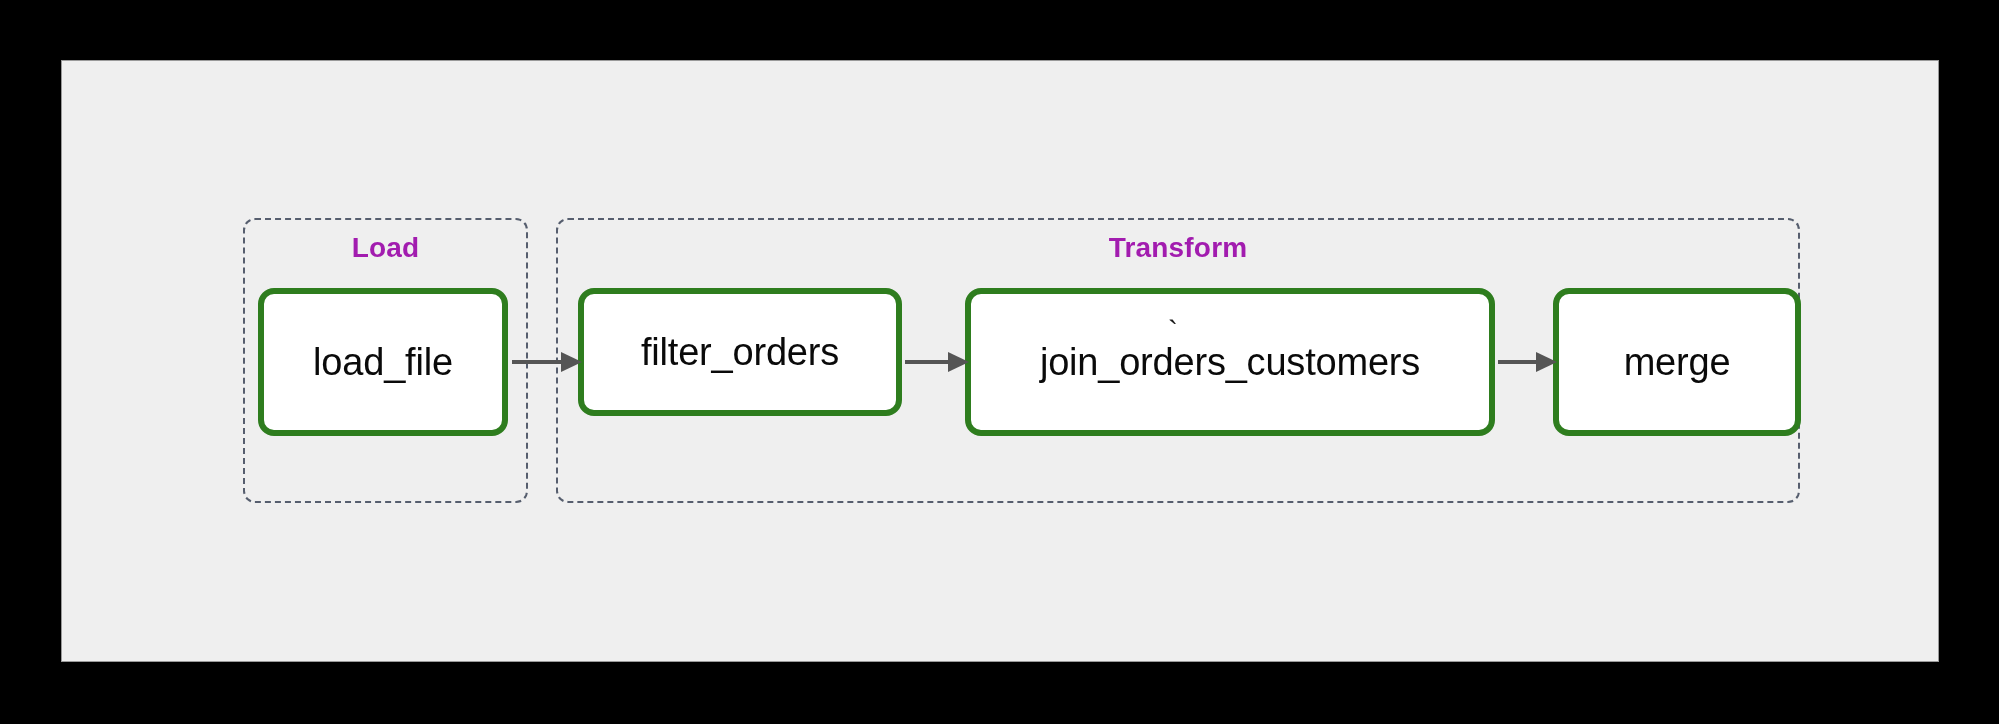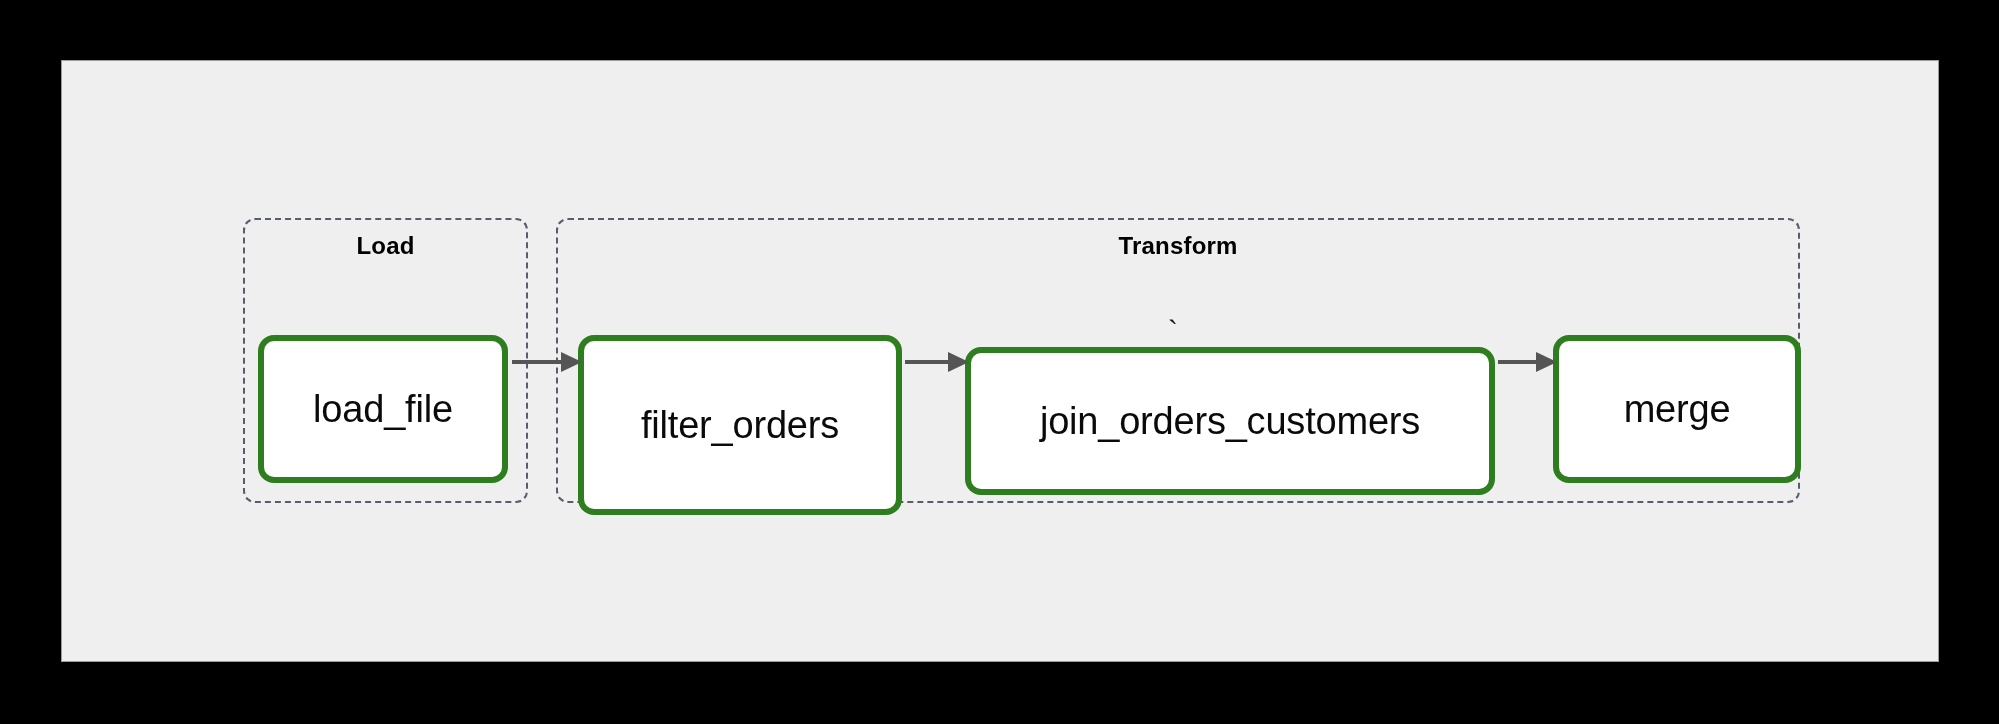--- a/index.html
+++ b/index.html
@@ -41,38 +41,37 @@
     border: 2px dashed #565E6E;
     border-radius: 12px;
     background: transparent;
   }
   .cluster-label {
     position: absolute;
     top: 12px;
     left: 0;
     width: 100%;
     text-align: center;
-    font-size: 24px;
+    font-size: 28px;
     font-weight: bold;
-    color: #000000;
+    color: #a21caf;
     letter-spacing: 0.2px;
     white-space: nowrap;
   }
 
   
   .node {
     position: absolute;
     box-sizing: border-box;
     background: #FFFFFF;
     border: 6px solid #2E7D1E;
     border-radius: 16px;
     display: flex;
     align-items: center;
     justify-content: center;
-    margin-top: 47px;
   }
   .node-label {
     font-size: 38px;
     font-weight: 400;
     color: #0a0a0a;
     white-space: nowrap;
     line-height: 1;
     letter-spacing: -0.2px;
   }
 
@@ -119,25 +118,25 @@
     </div>
 
     <div class="cluster" id="cluster-transform" style="left:494px; top:157px; width:1244px; height:285px;">
       <div class="cluster-label">Transform</div>
     </div>
 
     <div class="node" id="node-load-file" style="left:196px; top:227px; width:250px; height:148px;">
       <span class="node-label">load_file</span>
     </div>
 
-    <div class="node" id="node-filter-orders" style="left:516px; top:227px; width:324px; height:180px;">
+    <div class="node" id="node-filter-orders" style="left:516px; top:227px; width:324px; height:128px;">
       <span class="node-label">filter_orders</span>
     </div>
 
-    <div class="node" id="node-join-orders-customers" style="left:903px; top:239px; width:530px; height:148px;text-align:center;">
+    <div class="node" id="node-join-orders-customers" style="left:903px; top:227px; width:530px; height:148px;text-align:center;">
       <span class="node-label">join_orders_customers</span>
     </div>
 
     <div class="node" id="node-merge" style="left:1491px; top:227px; width:248px; height:148px;">
       <span class="node-label">merge</span>
     </div>
 
     <div class="edge" id="edge-load-file-filter-orders" style="left:450px; top:298px; width:70px;">
       <div class="edge-line" style="width:52px;"></div>
       <div class="edge-head" style="left:49px;"></div>

